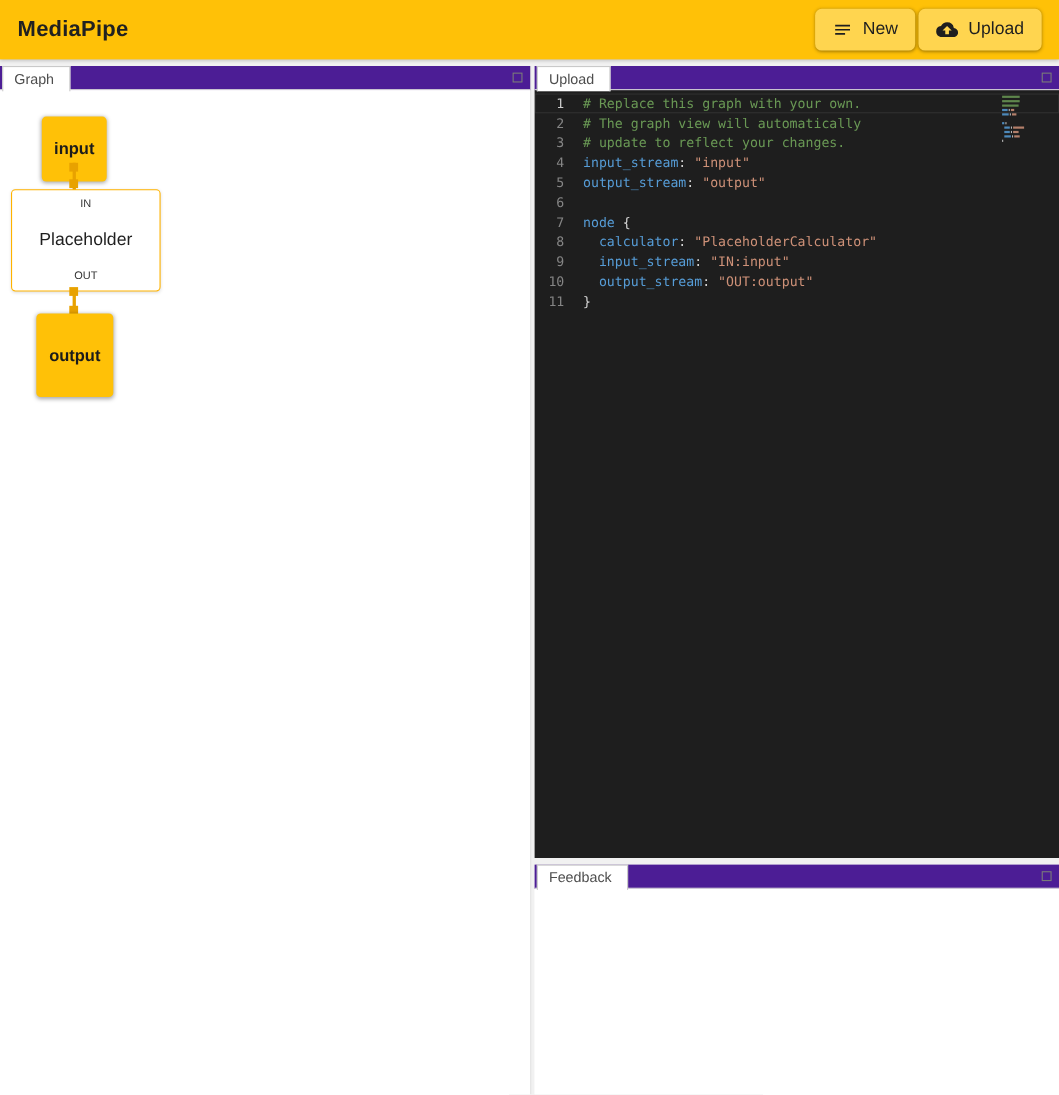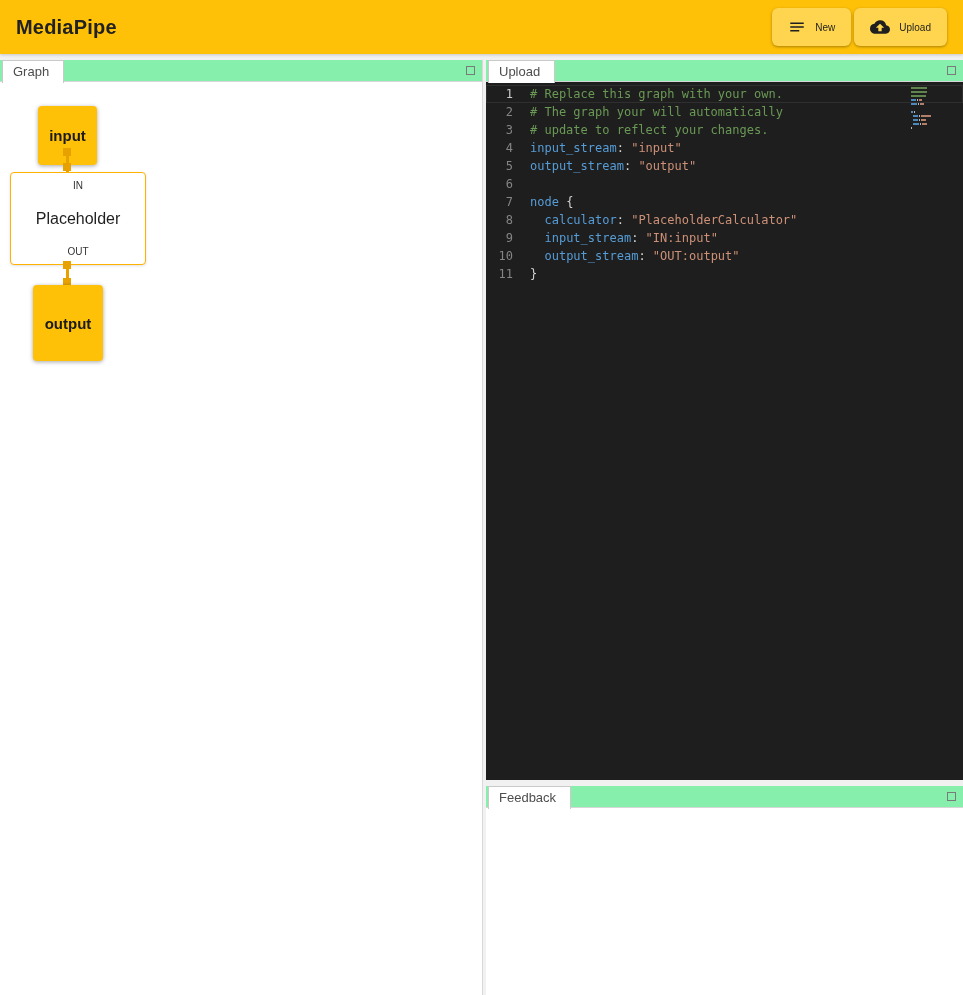--- a/index.html
+++ b/index.html
@@ -18,31 +18,31 @@
     display:flex; align-items:center; padding:0 16px;
     box-shadow:0 1px 3px rgba(0,0,0,0.18);
     z-index:10;
   }
   .app-title { font-size:20px; font-weight:bold; color:#212121; letter-spacing:0.2px;text-align:right; }
   .topbar-actions { margin-left:auto; display:flex; gap:3px; }
   .amber-btn {
     background:var(--button-bg,#FFD54F);
     border:none; border-radius:6px; height:38px; padding:0 16px;
     display:flex; align-items:center; gap:9px;
-    font-family:inherit; font-size:10px; font-weight:500; color:#1f1f1f;
+    font-family:inherit; font-size:16px; font-weight:500; color:#1f1f1f;
     box-shadow:0 1px 3px rgba(0,0,0,0.35);
     cursor:pointer;
   }
   .amber-btn .icon { display:flex; align-items:center; }
 
   
   .panel { position:absolute; background:#fff; }
   .panel-header {
     position:relative; height:22px;
-    background:#86efac; border-bottom:1px solid #d6d6d6;
+    background:#4c1d95; border-bottom:1px solid #d6d6d6;
   }
   .gl-tab {
     position:absolute; left:2px; top:0; height:23px;
     background:#fff; border:1px solid #c9c9c9; border-bottom:none;
     padding:3px 14px 0 10px; font-size:13px; color:#4d4d4d;
     cursor:pointer; z-index:2; white-space:nowrap;
   }
   .maximize {
     position:absolute; right:7px; top:6px; width:9px; height:9px;
     border:1px solid #7a7a7a; background:transparent; cursor:pointer;
@@ -172,21 +172,21 @@
   <section class="panel editor-panel">
     <div class="panel-header">
       <div class="gl-tab">
         <span>Upload</span>
       </div>
       <div class="maximize"></div>
     </div>
     <div class="panel-body editor-body">
       <div id="code-lines">
           <div class="code-row active"><span class="ln">1</span><span class="code"><span class="tok-comment"># Replace this graph with your own.</span></span></div>
-          <div class="code-row"><span class="ln">2</span><span class="code"><span class="tok-comment"># The graph your will automatically</span></span></div>
+          <div class="code-row"><span class="ln">2</span><span class="code"><span class="tok-comment"># The graph view will automatically</span></span></div>
           <div class="code-row"><span class="ln">3</span><span class="code"><span class="tok-comment"># update to reflect your changes.</span></span></div>
           <div class="code-row"><span class="ln">4</span><span class="code"><span class="tok-key">input_stream</span><span class="tok-plain">: </span><span class="tok-string">"input"</span></span></div>
           <div class="code-row"><span class="ln">5</span><span class="code"><span class="tok-key">output_stream</span><span class="tok-plain">: </span><span class="tok-string">"output"</span></span></div>
           <div class="code-row"><span class="ln">6</span><span class="code"></span></div>
           <div class="code-row"><span class="ln">7</span><span class="code"><span class="tok-key">node</span><span class="tok-plain"> {</span></span></div>
           <div class="code-row"><span class="ln">8</span><span class="code"><span class="tok-plain">  </span><span class="tok-key">calculator</span><span class="tok-plain">: </span><span class="tok-string">"PlaceholderCalculator"</span></span></div>
           <div class="code-row"><span class="ln">9</span><span class="code"><span class="tok-plain">  </span><span class="tok-key">input_stream</span><span class="tok-plain">: </span><span class="tok-string">"IN:input"</span></span></div>
           <div class="code-row"><span class="ln">10</span><span class="code"><span class="tok-plain">  </span><span class="tok-key">output_stream</span><span class="tok-plain">: </span><span class="tok-string">"OUT:output"</span></span></div>
           <div class="code-row"><span class="ln">11</span><span class="code"><span class="tok-plain">}</span></span></div>
         </div>

